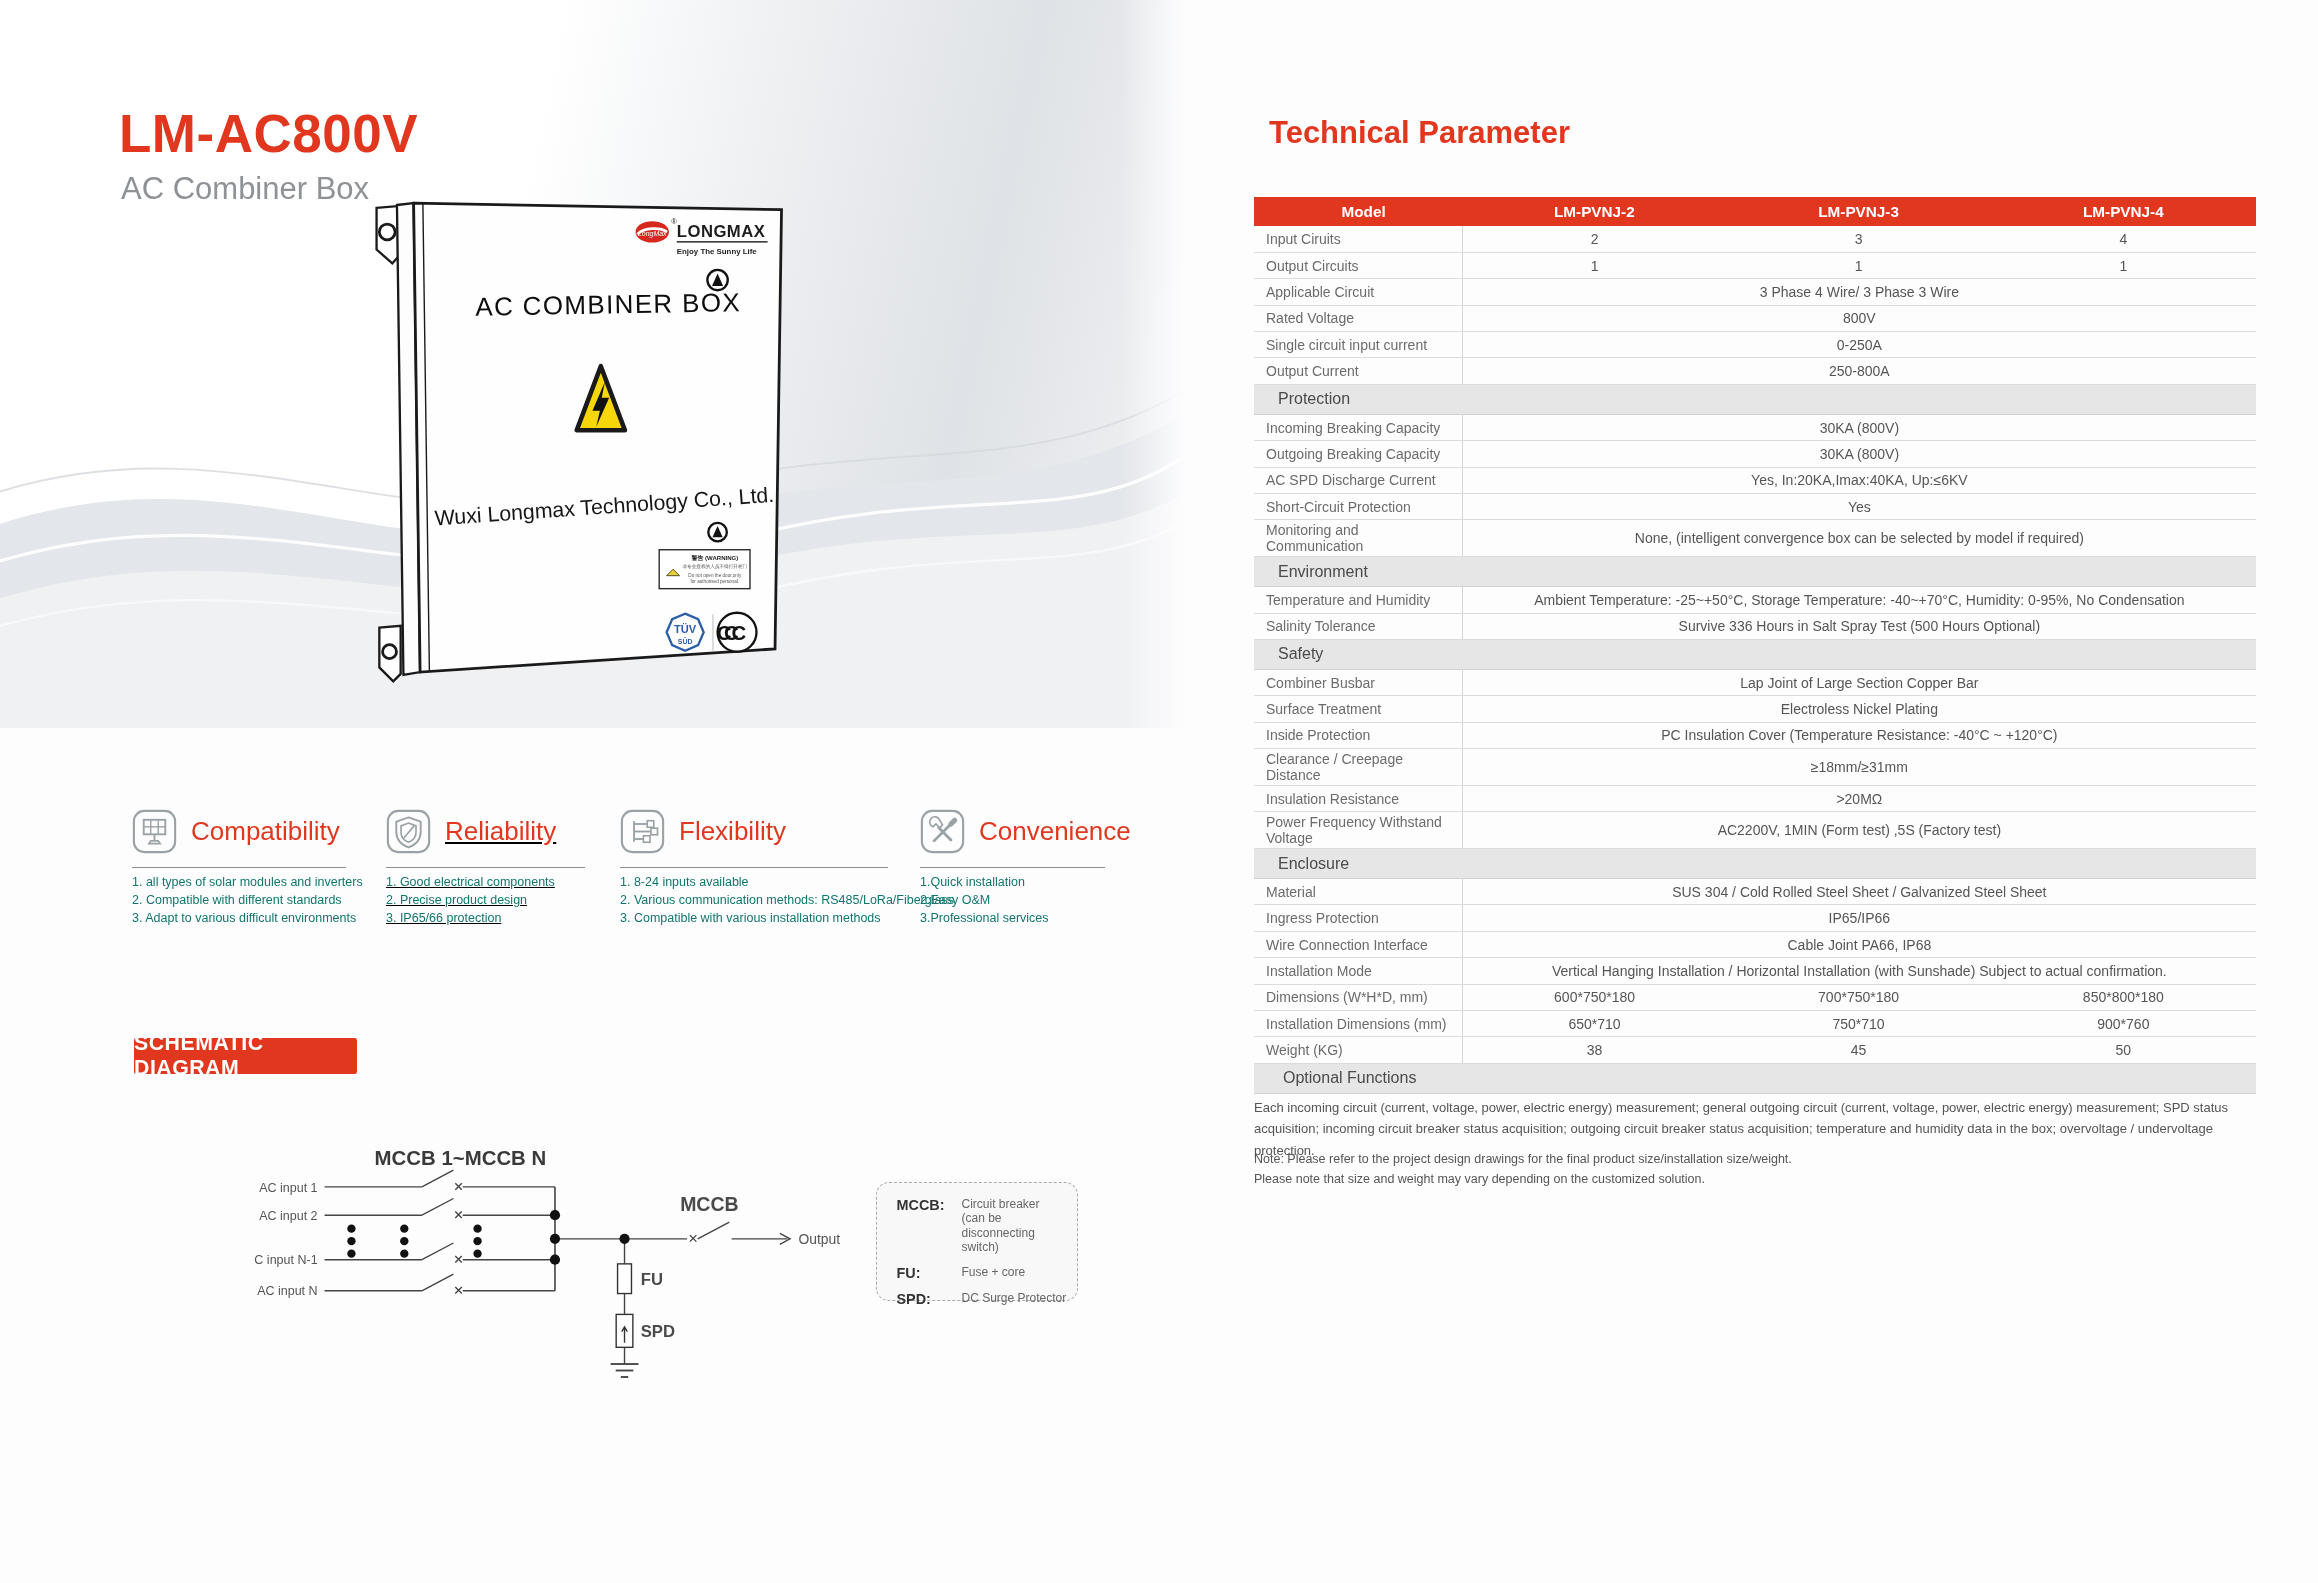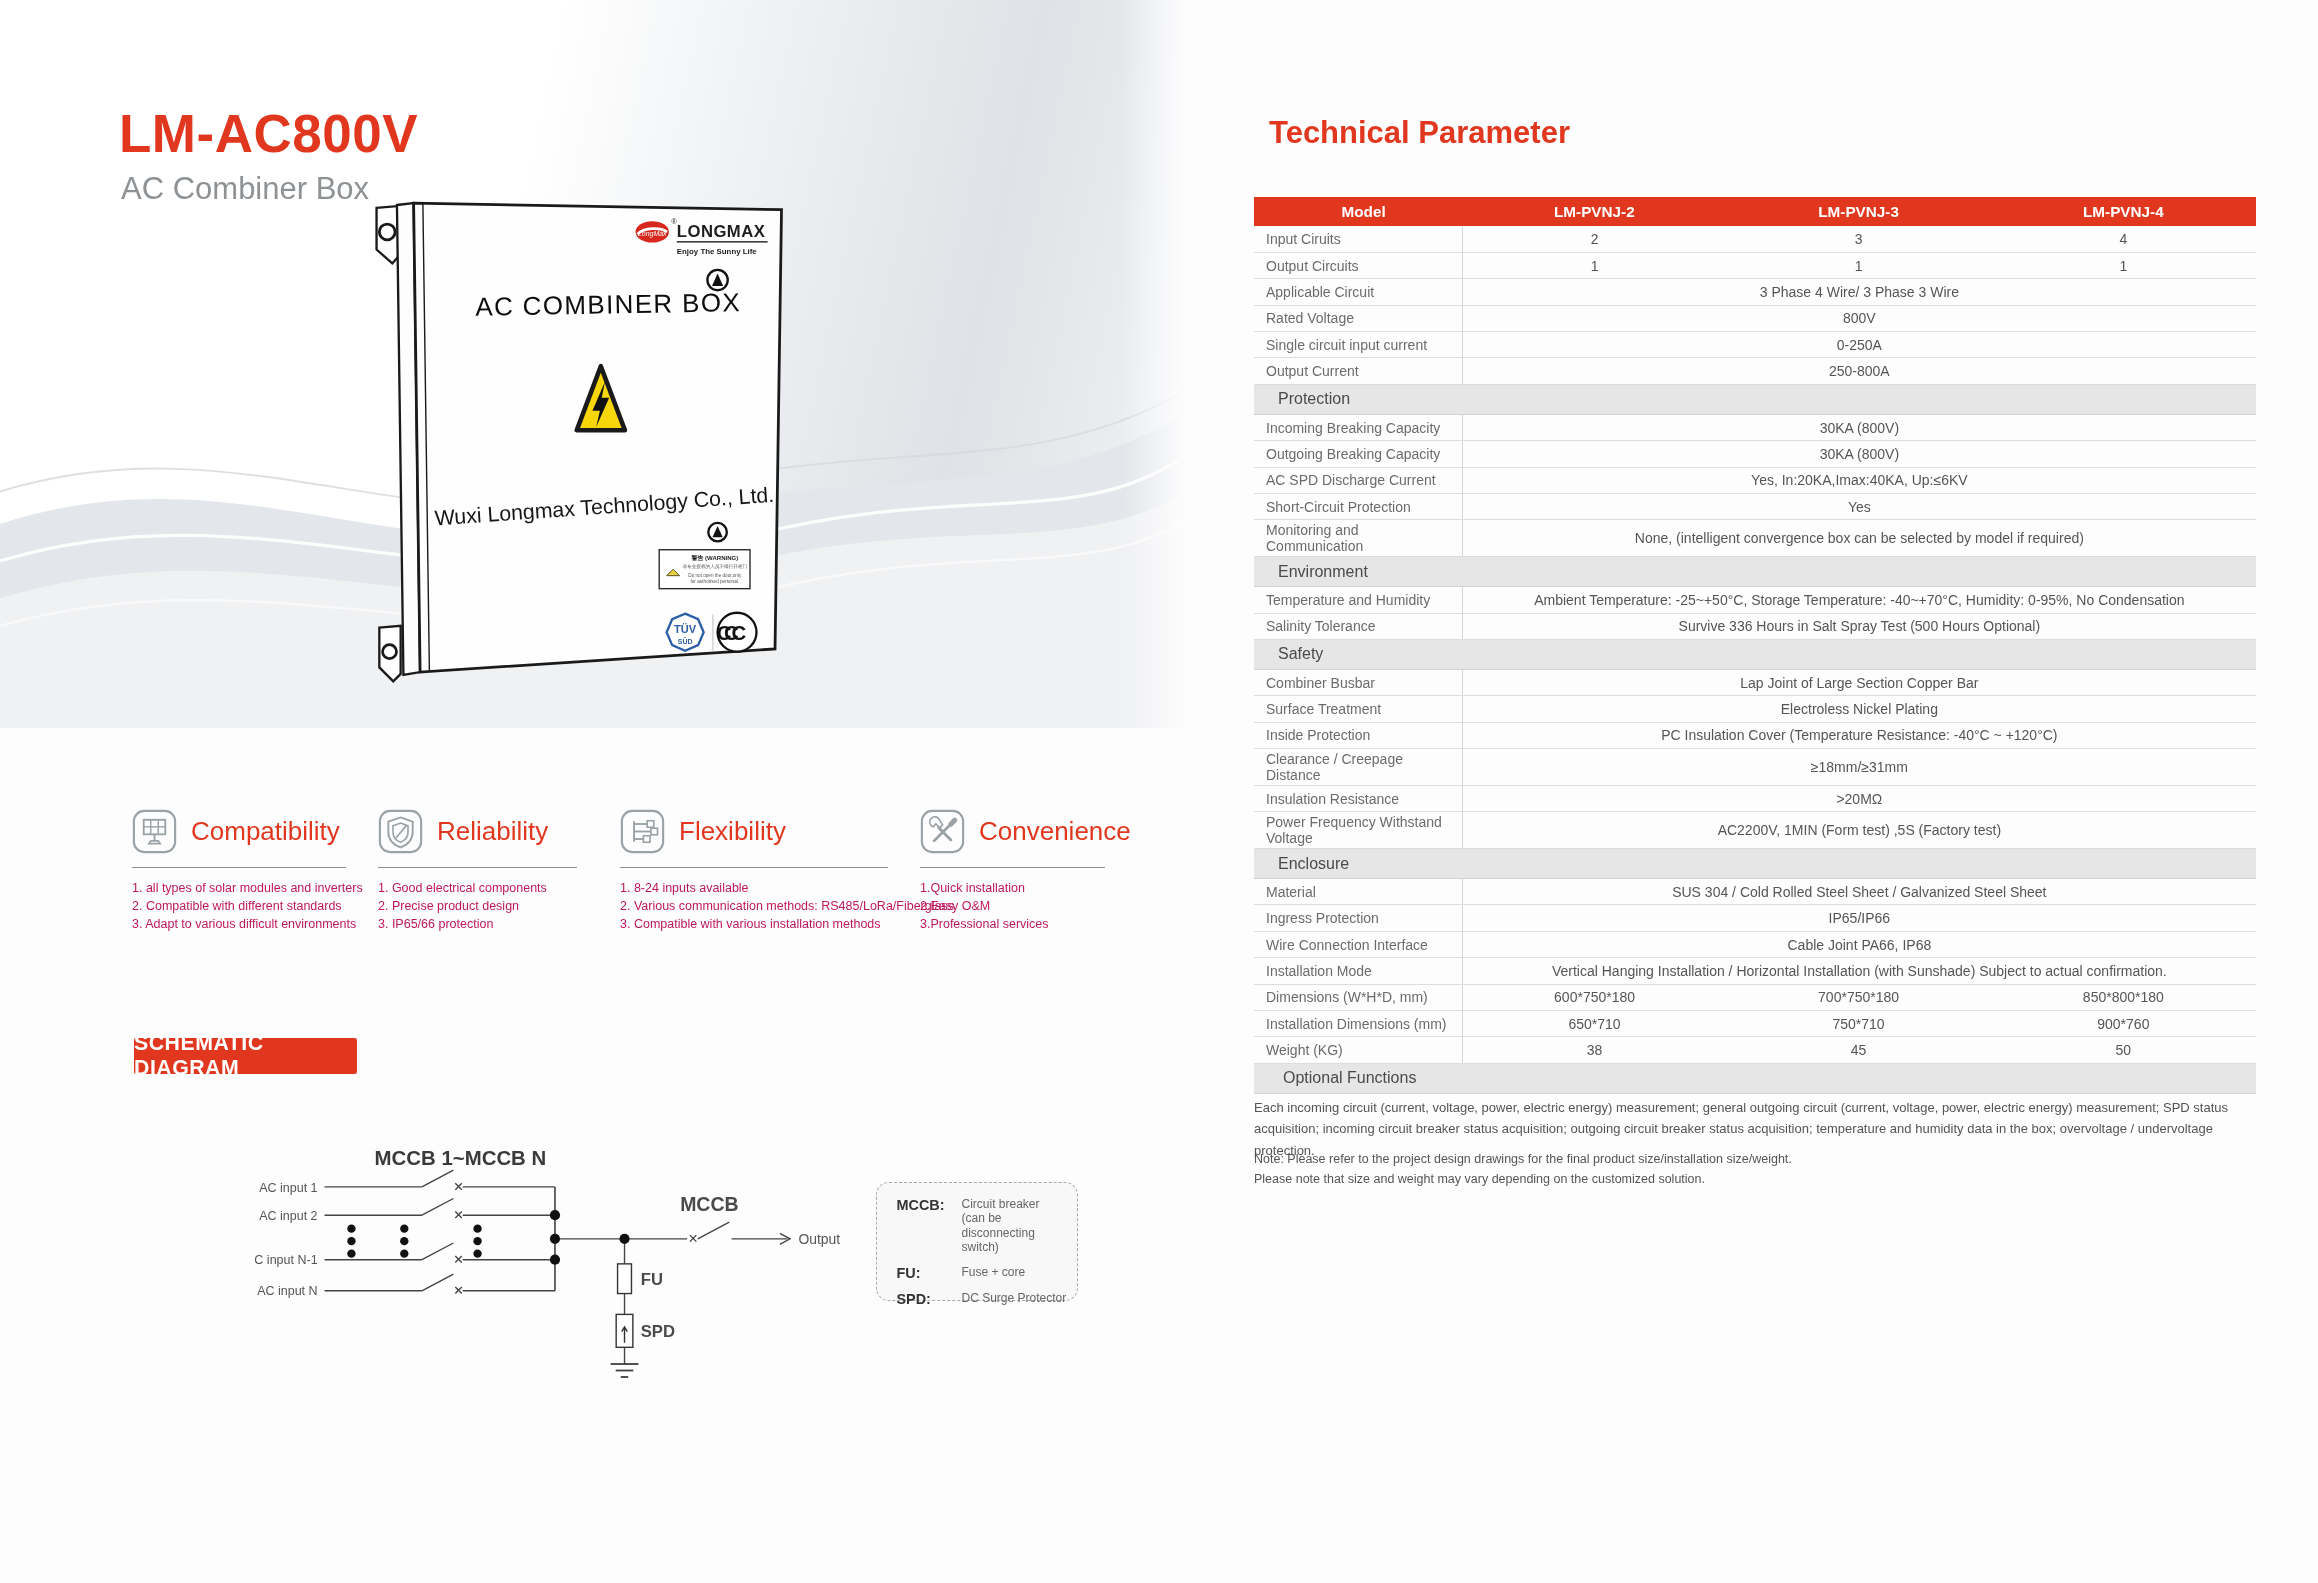--- a/index.html
+++ b/index.html
@@ -12,26 +12,26 @@
     background:linear-gradient(102deg,#ffffff 0%,#ffffff 42%,#eff1f3 58%,#dfe2e6 78%,#eceef0 92%,#f6f7f8 100%);}
   .hero::after{content:"";position:absolute;top:0;right:0;width:65px;height:100%;
     background:linear-gradient(90deg,rgba(253,253,254,0),#fdfdfe);}
   .hero-waves{position:absolute;left:0;top:0;width:1187px;height:728px;}
   .hero-model{position:absolute;left:119px;top:103px;font-size:53px;font-weight:bold;color:var(--accent);letter-spacing:0.5px;}
   .hero-sub{position:absolute;left:121px;top:171px;font-size:31px;color:#8e9295;}
   .cabinet{position:absolute;left:371px;top:189px;width:417px;height:538px;}
 
   
   .feature{position:absolute;top:808px;}
-  .f1{left:132px;width:214px;} .f2{left:378px;width:199px;} .f3{left:620px;width:268px;} .f4{left:920px;width:185px;}
+  .f1{left:132px;width:214px;} .f2{left:386px;width:199px;text-decoration:underline;} .f3{left:620px;width:268px;} .f4{left:920px;width:185px;}
   .feature-head{display:flex;align-items:center;gap:14px;height:46px;}
   .icon-box{flex:0 0 45px;height:45px;}
   .feature-title{font-size:26px;color:var(--accent);}
   .feature-divider{margin-top:13px;border-top:1.4px solid #8f8f8f;}
-  .feature-list{margin-top:11px;font-size:12.5px;color:#be185d;line-height:18px;white-space:nowrap;}
+  .feature-list{margin-top:5px;font-size:12.5px;color:#0f766e;line-height:18px;white-space:nowrap;}
 
   
   .schematic-badge{position:absolute;left:134px;top:1038px;width:223px;height:36px;background:var(--accent);
     color:#fff;font-size:21.3px;font-weight:bold;display:flex;align-items:center;justify-content:center;border-radius:2.3px;letter-spacing:0.5px;}
   .schematic{position:absolute;left:255px;top:1131px;width:816px;height:288px;}
   .legend-box{position:absolute;left:876px;top:1182px;width:202px;height:119px;background:#f8f8f8;
     border:1.4px dashed #a9a9a9;border-radius:13px;box-sizing:border-box;padding:14px 6.5px 0 19.5px;}
   .legend-row{display:flex;margin-bottom:10.2px;}
   .legend-term{flex:0 0 65px;font-weight:bold;font-size:14.4px;color:#333;}
   .legend-def{font-size:12px;color:#666;line-height:14.4px;}

